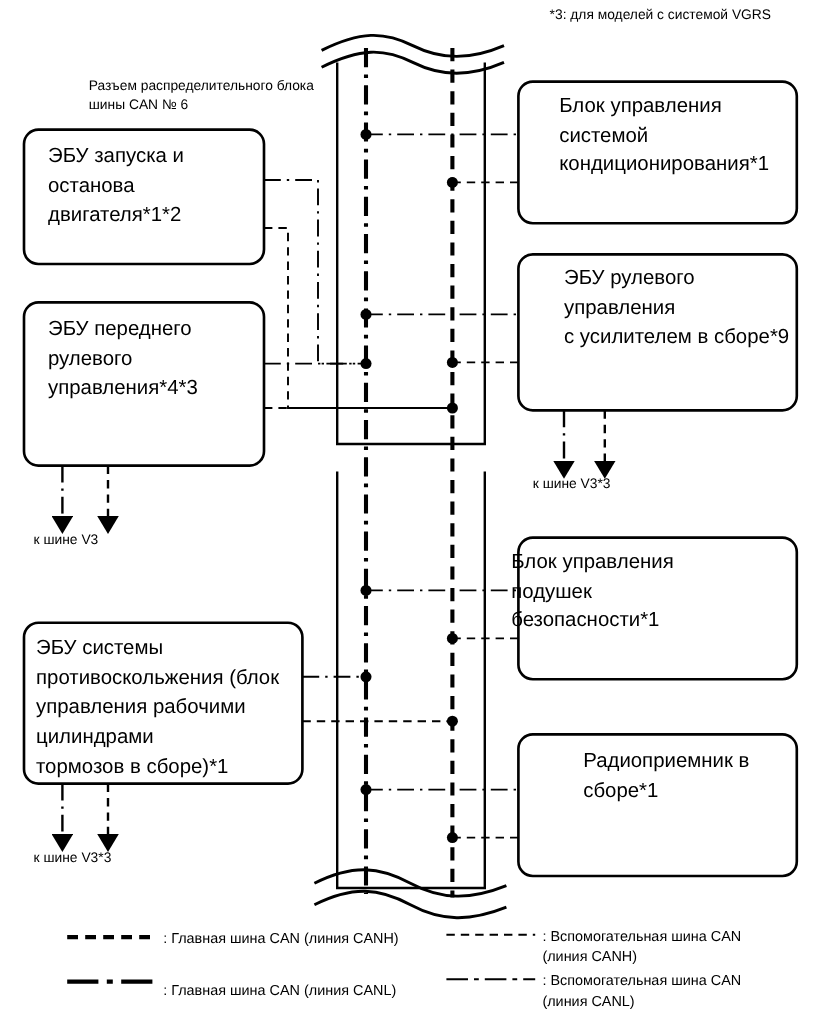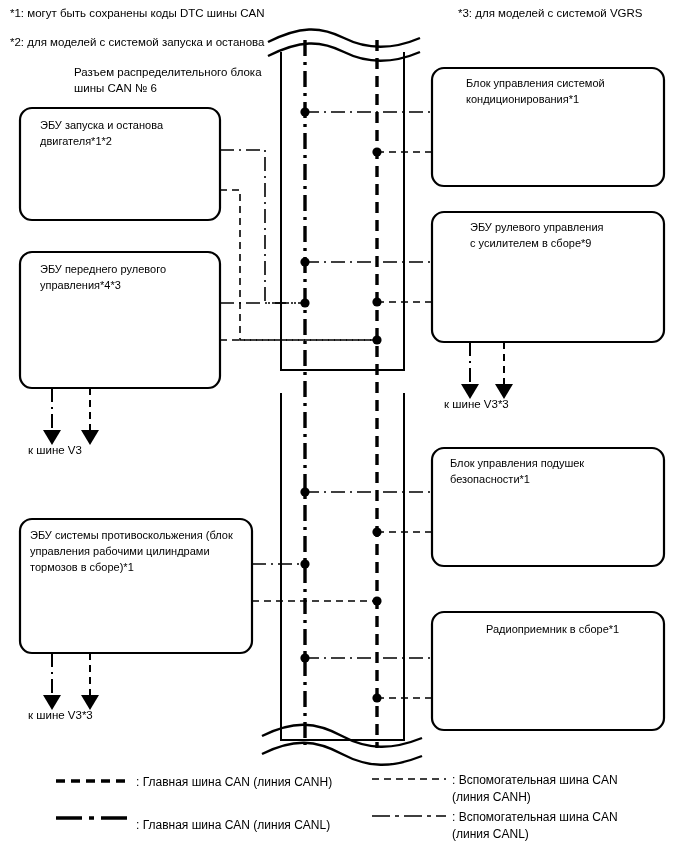--- a/index.html
+++ b/index.html
@@ -1,20 +1,20 @@
 <!DOCTYPE html>
 <html><head>
 <meta charset="utf-8">
 <style>
   html,body{margin:0;padding:0;background:#fff;}
   body{width:688px;height:852px;position:relative;overflow:hidden;
        font-family:"Liberation Sans","DejaVu Sans",sans-serif;color:#000;}
   #canvas{position:absolute;left:0;top:0;width:688px;height:852px;}
   .note{position:absolute;font-size:11.5px;line-height:1.35;white-space:pre-line;}
-  .boxlabel{position:absolute;font-size:11px;line-height:1.45;white-space:pre-line;}
+  .boxlabel{position:absolute;font-size:17px;line-height:1.45;white-space:pre-line;}
   .caplabel{position:absolute;font-size:11.5px;line-height:1.4;white-space:pre-line;}
   .legtext{position:absolute;font-size:12px;line-height:1.4;white-space:pre-line;}
   svg{position:absolute;left:0;top:0;overflow:visible;}
 </style>
 </head>
 <body>
 
 <div id="canvas">
 
   <svg width="688" height="852">
@@ -105,40 +105,38 @@
     </g>
 
     <g fill="none" stroke="#000">
       <path d="M56,781 L130,781" stroke-width="3.6" stroke-dasharray="9,6"></path>
       <path d="M56,818 L130,818" stroke-width="3.6" stroke-dasharray="26,7,5,7"></path>
       <path d="M372,779 L446,779" stroke-width="1.7" stroke-dasharray="7,5"></path>
       <path d="M372,816 L446,816" stroke-width="1.7" stroke-dasharray="18,5,4,5"></path>
     </g>
   </svg>
 
-  <div class="note" style="left:10px;top:6px;">*1: могут быть сохранены коды DTC шины CAN</div>
-  <div class="note" style="left:10px;top:35px;">*2: для моделей с системой запуска и останова</div>
   <div class="note" style="left:458px;top:6px;">*3: для моделей с системой VGRS</div>
 
   <div class="caplabel" style="left:74px;top:64px;">Разъем распределительного блока
 шины CAN № 6</div>
 
   <div class="boxlabel" style="left:40px;top:118px;width:178px;">ЭБУ запуска и останова
 двигателя*1*2</div>
   <div class="boxlabel" style="left:40px;top:262px;width:178px;">ЭБУ переднего рулевого
 управления*4*3</div>
   <div class="boxlabel" style="left:30px;top:528px;width:218px;">ЭБУ системы противоскольжения (блок
 управления рабочими цилиндрами
 тормозов в сборе)*1</div>
 
   <div class="boxlabel" style="left:466px;top:76px;width:192px;">Блок управления системой
 кондиционирования*1</div>
   <div class="boxlabel" style="left:470px;top:220px;width:192px;">ЭБУ рулевого управления
 с усилителем в сборе*9</div>
-  <div class="boxlabel" style="left:450px;top:456px;width:200px;">Блок управления подушек
+  <div class="boxlabel" style="left:426px;top:456px;width:200px;">Блок управления подушек
 безопасности*1</div>
   <div class="boxlabel" style="left:450px;top:622px;width:200px;margin-left:36px;">Радиоприемник в сборе*1</div>
 
   <div class="caplabel" style="left:28px;top:442px;">к шине V3</div>
   <div class="caplabel" style="left:28px;top:707px;">к шине V3*3</div>
   <div class="caplabel" style="left:444px;top:396px;">к шине V3*3</div>
 
   <div class="legtext" style="left:136px;top:774px;">: Главная шина CAN (линия CANH)</div>
   <div class="legtext" style="left:136px;top:791px;margin-top:26px;">: Главная шина CAN (линия CANL)</div>
   <div class="legtext" style="left:452px;top:772px;">: Вспомогательная шина CAN

